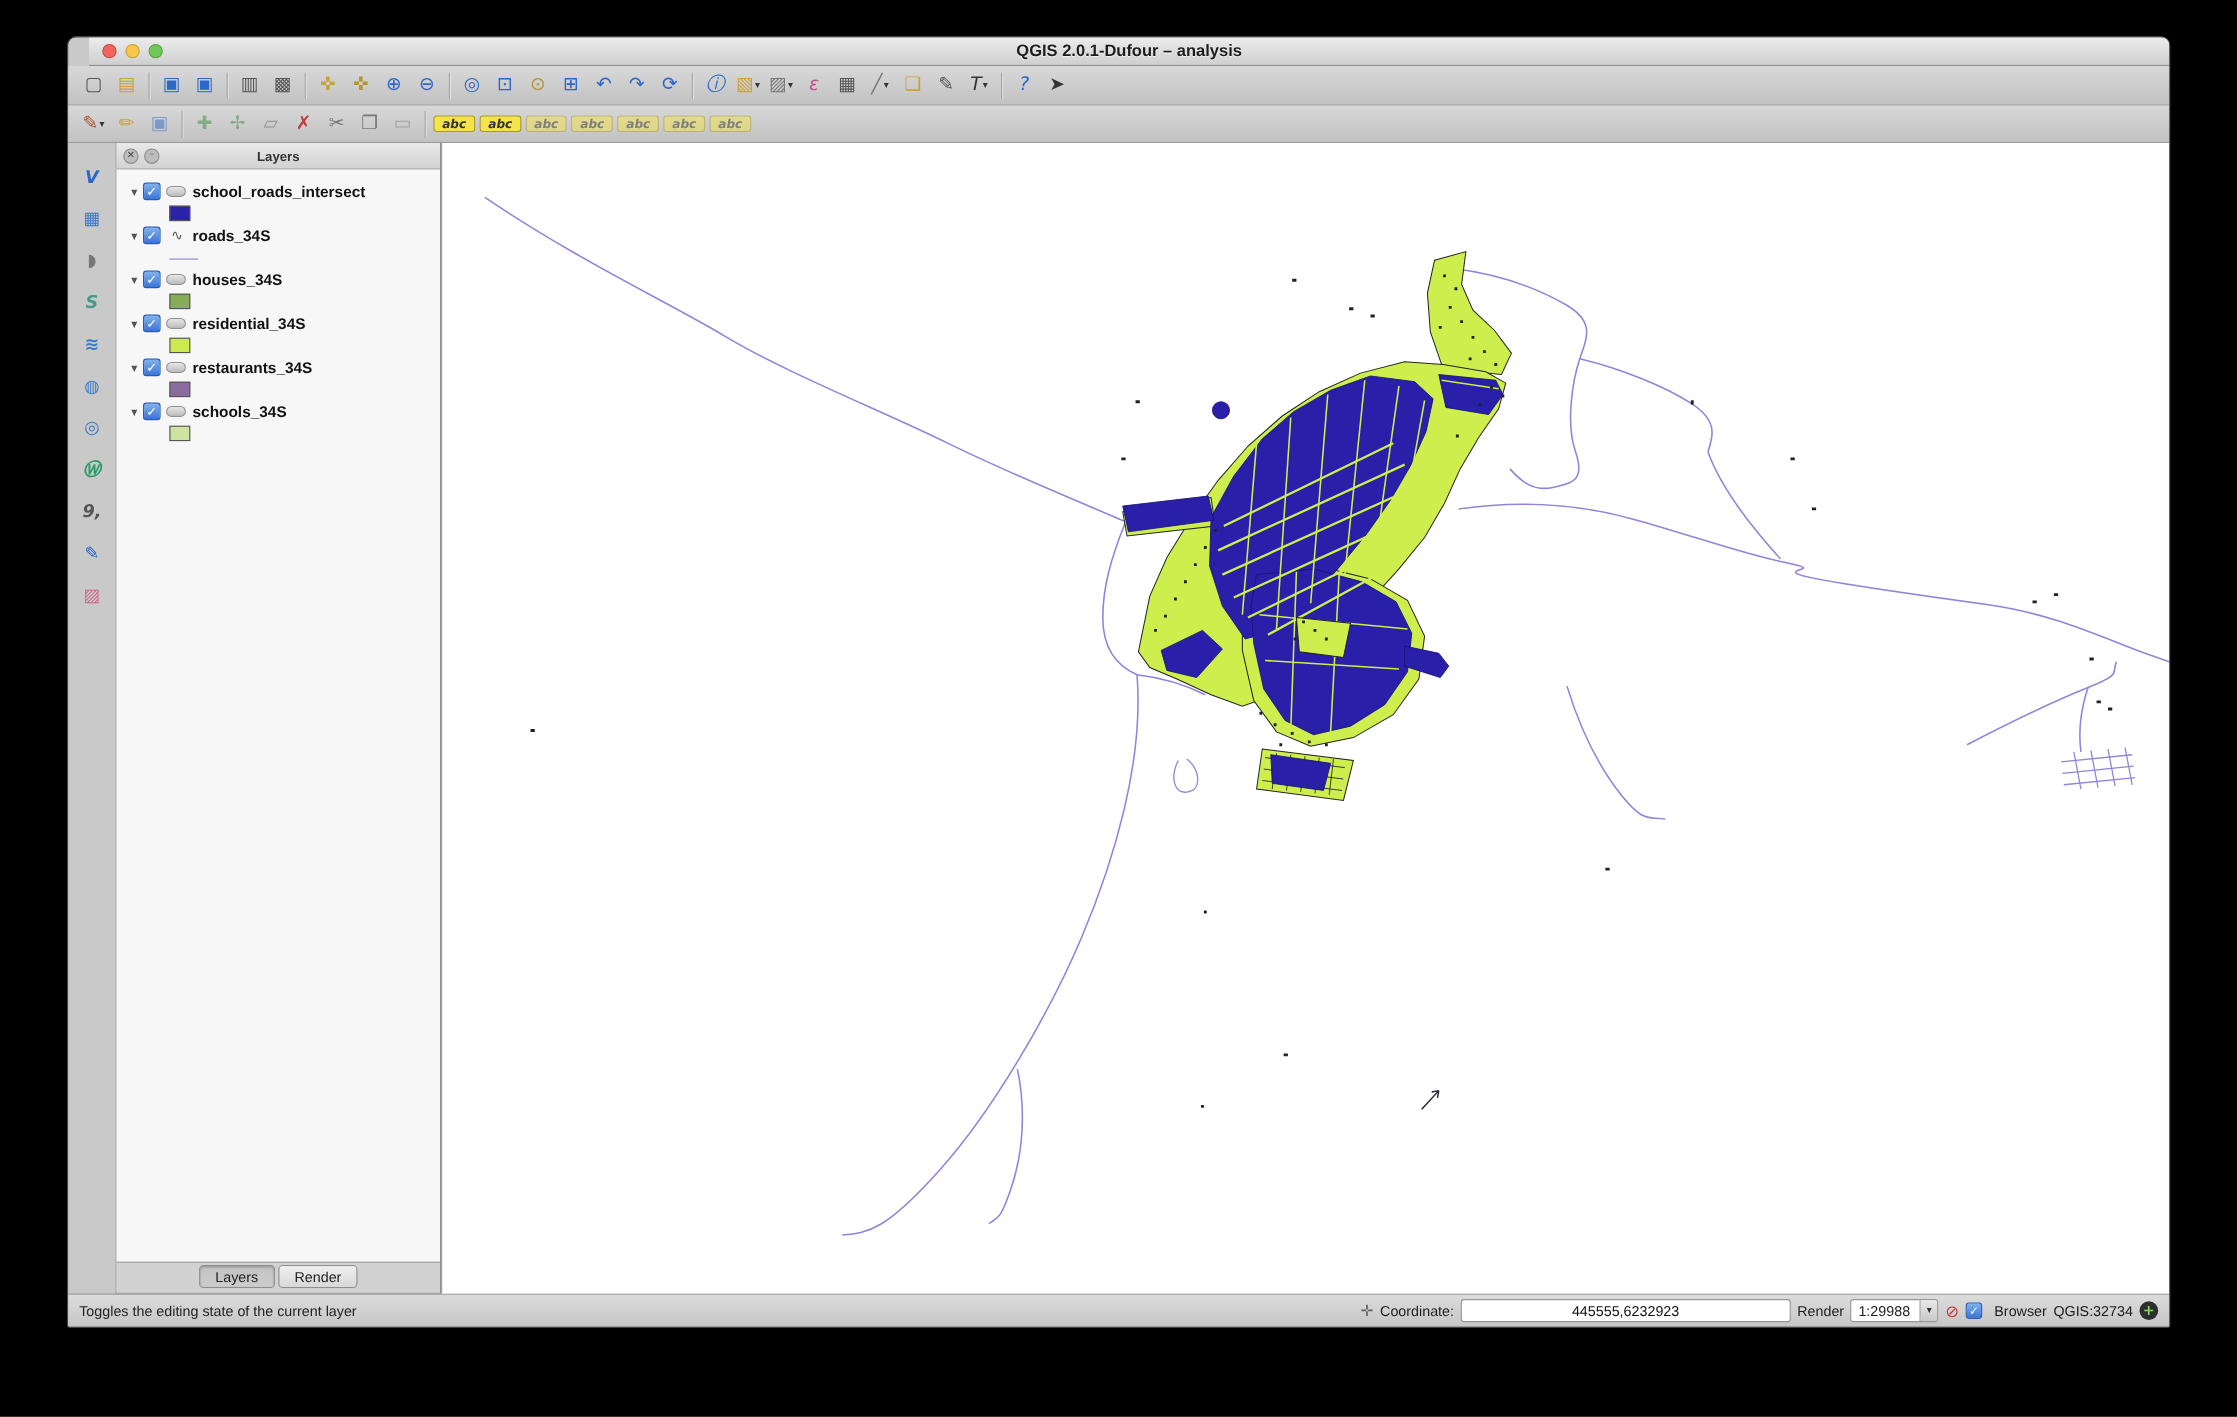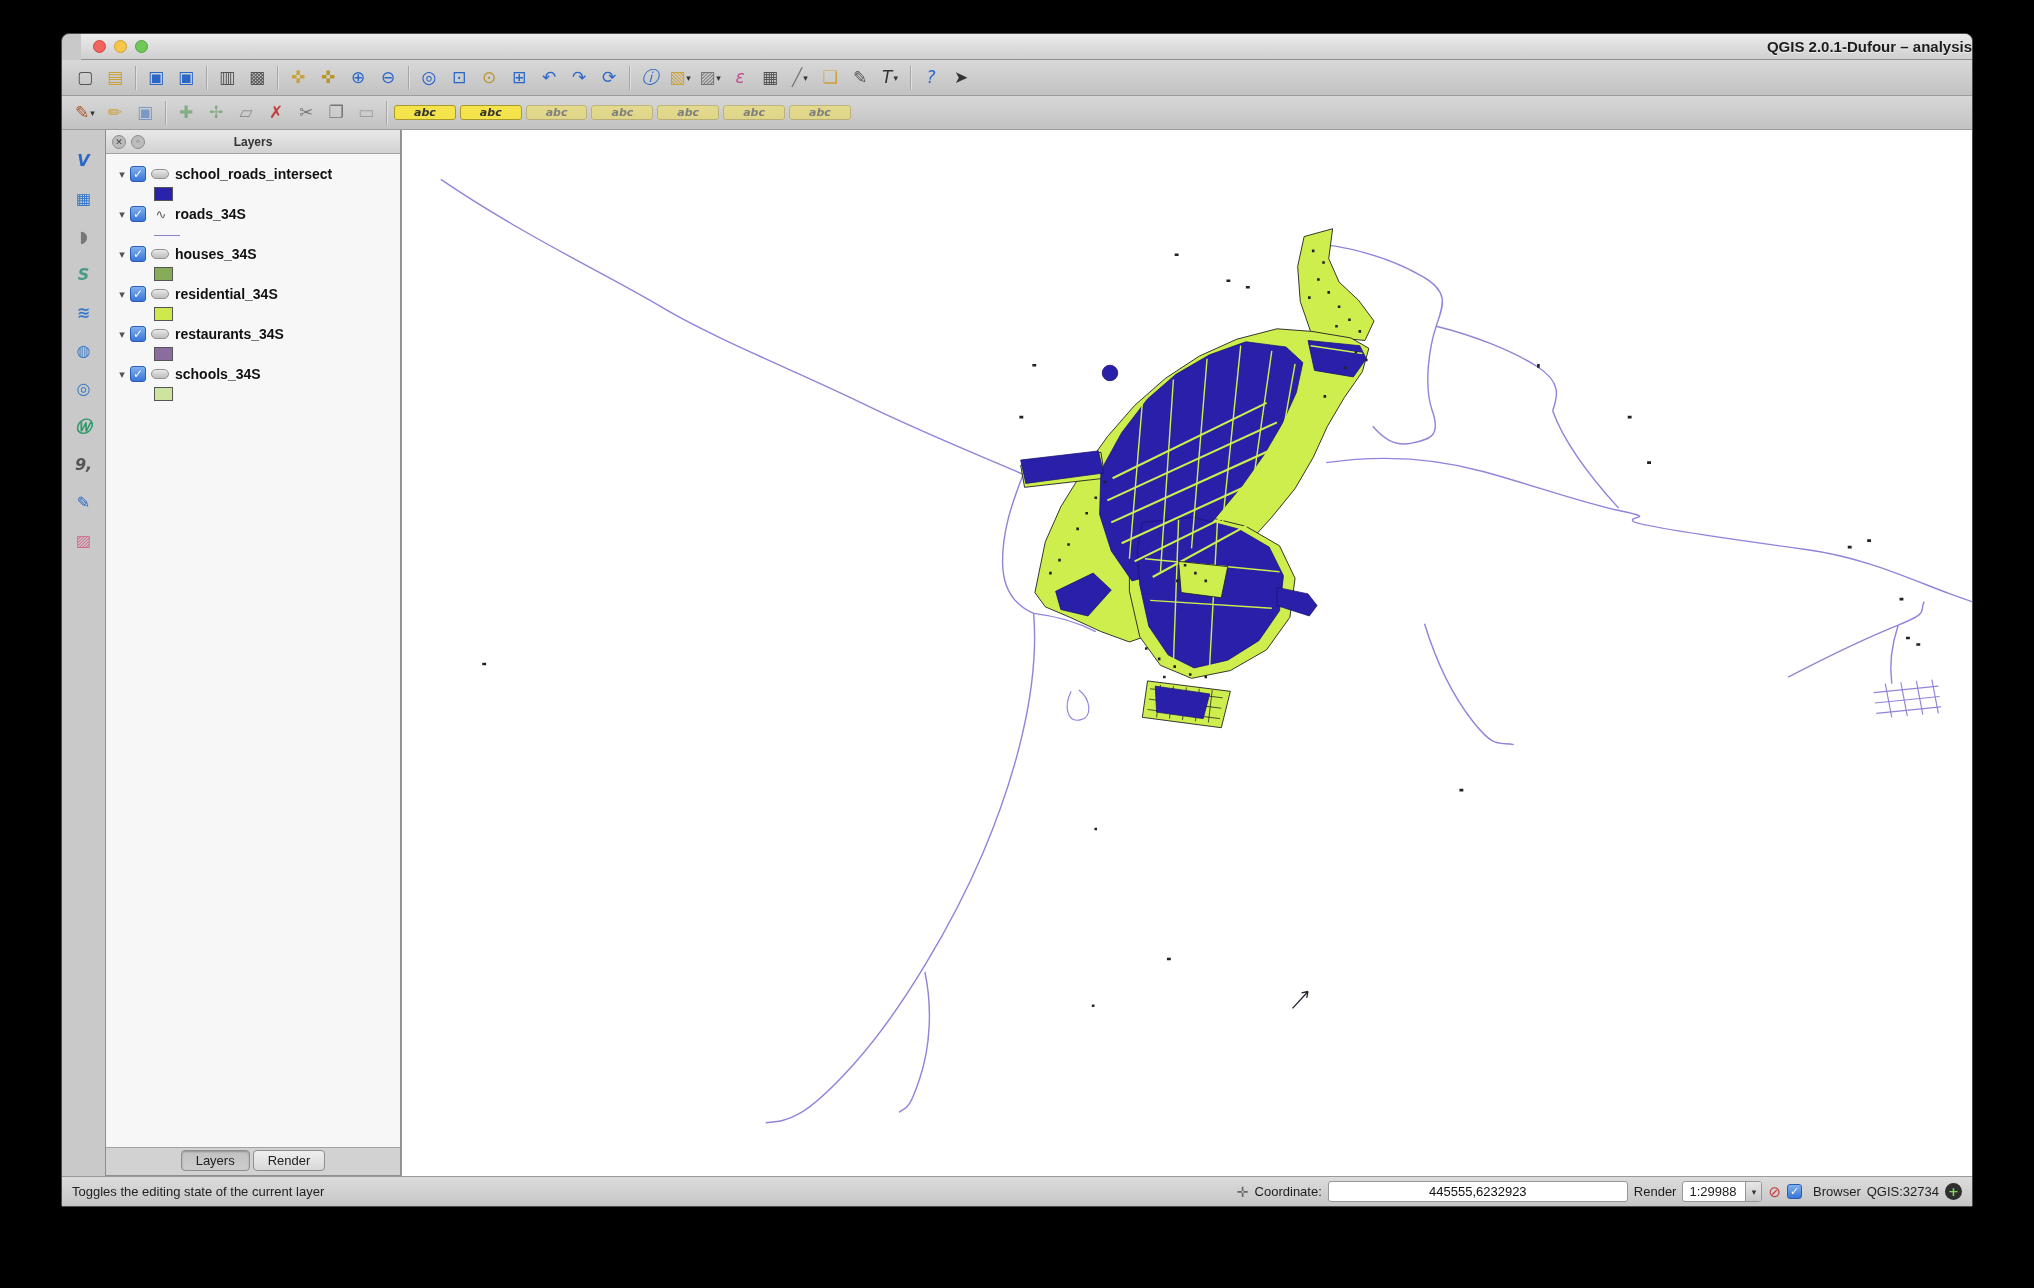--- a/index.html
+++ b/index.html
@@ -12,21 +12,21 @@
   .window {
     position:absolute; left:61px; top:33px; width:1912px; height:1174px;
     background:#c9c9c9; border:1px solid #4a4a4a; border-radius:8px 8px 2px 2px;
     display:flex; flex-direction:column; overflow:hidden;
   }
   
   .titlebar {
     height:26px; flex:0 0 26px; position:relative;
     background:linear-gradient(#ececec,#cfcfcf);
     border-bottom:1px solid #8f8f8f;
-    display:flex; align-items:center; justify-content:flex-end;margin-left:19px;
+    display:flex; align-items:center; justify-content:center;margin-left:19px;
   }
   .lights { position:absolute; left:12px; top:0; height:100%; display:flex; align-items:center; gap:8px; }
   .light { width:13px; height:13px; border-radius:50%; display:inline-block; }
   .light.red    { background:#f2655f; border:1px solid #ce4640; }
   .light.yellow { background:#f7c64a; border:1px solid #cf9f33; }
   .light.green  { background:#6fc857; border:1px solid #55a13e; }
   .title-text { font-size:15px; font-weight:600; color:#1c1c1c; text-shadow:0 1px 0 rgba(255,255,255,.6); }
   
   .toolbar {
     display:flex; align-items:center; padding:0 8px;
@@ -39,21 +39,21 @@
     min-width:30px; height:28px; border-radius:4px;
     display:flex; align-items:center; justify-content:center;
     cursor:default; padding:0 2px;
   }
   .tbtn .g { font-family:"DejaVu Sans",sans-serif; font-size:17px; line-height:1; }
   .tbtn .dd { font-family:"DejaVu Sans",sans-serif; font-size:9px; color:#333; margin-left:1px; }
   .sep { width:1px; height:24px; background:#a6a6a6; margin:0 5px; box-shadow:1px 0 0 #e0e0e0; }
   .dim { opacity:.5; }
   .abc-badge .g {
     font-size:11px; font-weight:bold; color:#333;
-    background:#f5e34b; border:1px solid #a99a2a; border-radius:3px; padding:1px 19px;
+    background:#f5e34b; border:1px solid #a99a2a; border-radius:3px; padding:1px 7px;
   }
   
   .c-gray{color:#555}.c-dgray{color:#333}.c-mgray{color:#777}.c-blue{color:#2b66c9}
   .c-lblue{color:#3a7ac8}.c-yellow{color:#b8962e}.c-gold{color:#caa23a}.c-green{color:#3f8f3f}
   .c-red{color:#c43b3b}.c-pink{color:#c44f8f}.c-teal{color:#4a9a8a}.c-emerald{color:#2e9a6a}
   .c-rust{color:#a8552e}.c-rose{color:#d06a8a}
   
   .main { flex:1 1 auto; display:flex; min-height:0; }
   .side-toolbar {
     flex:0 0 43px; display:flex; flex-direction:column; align-items:center;

